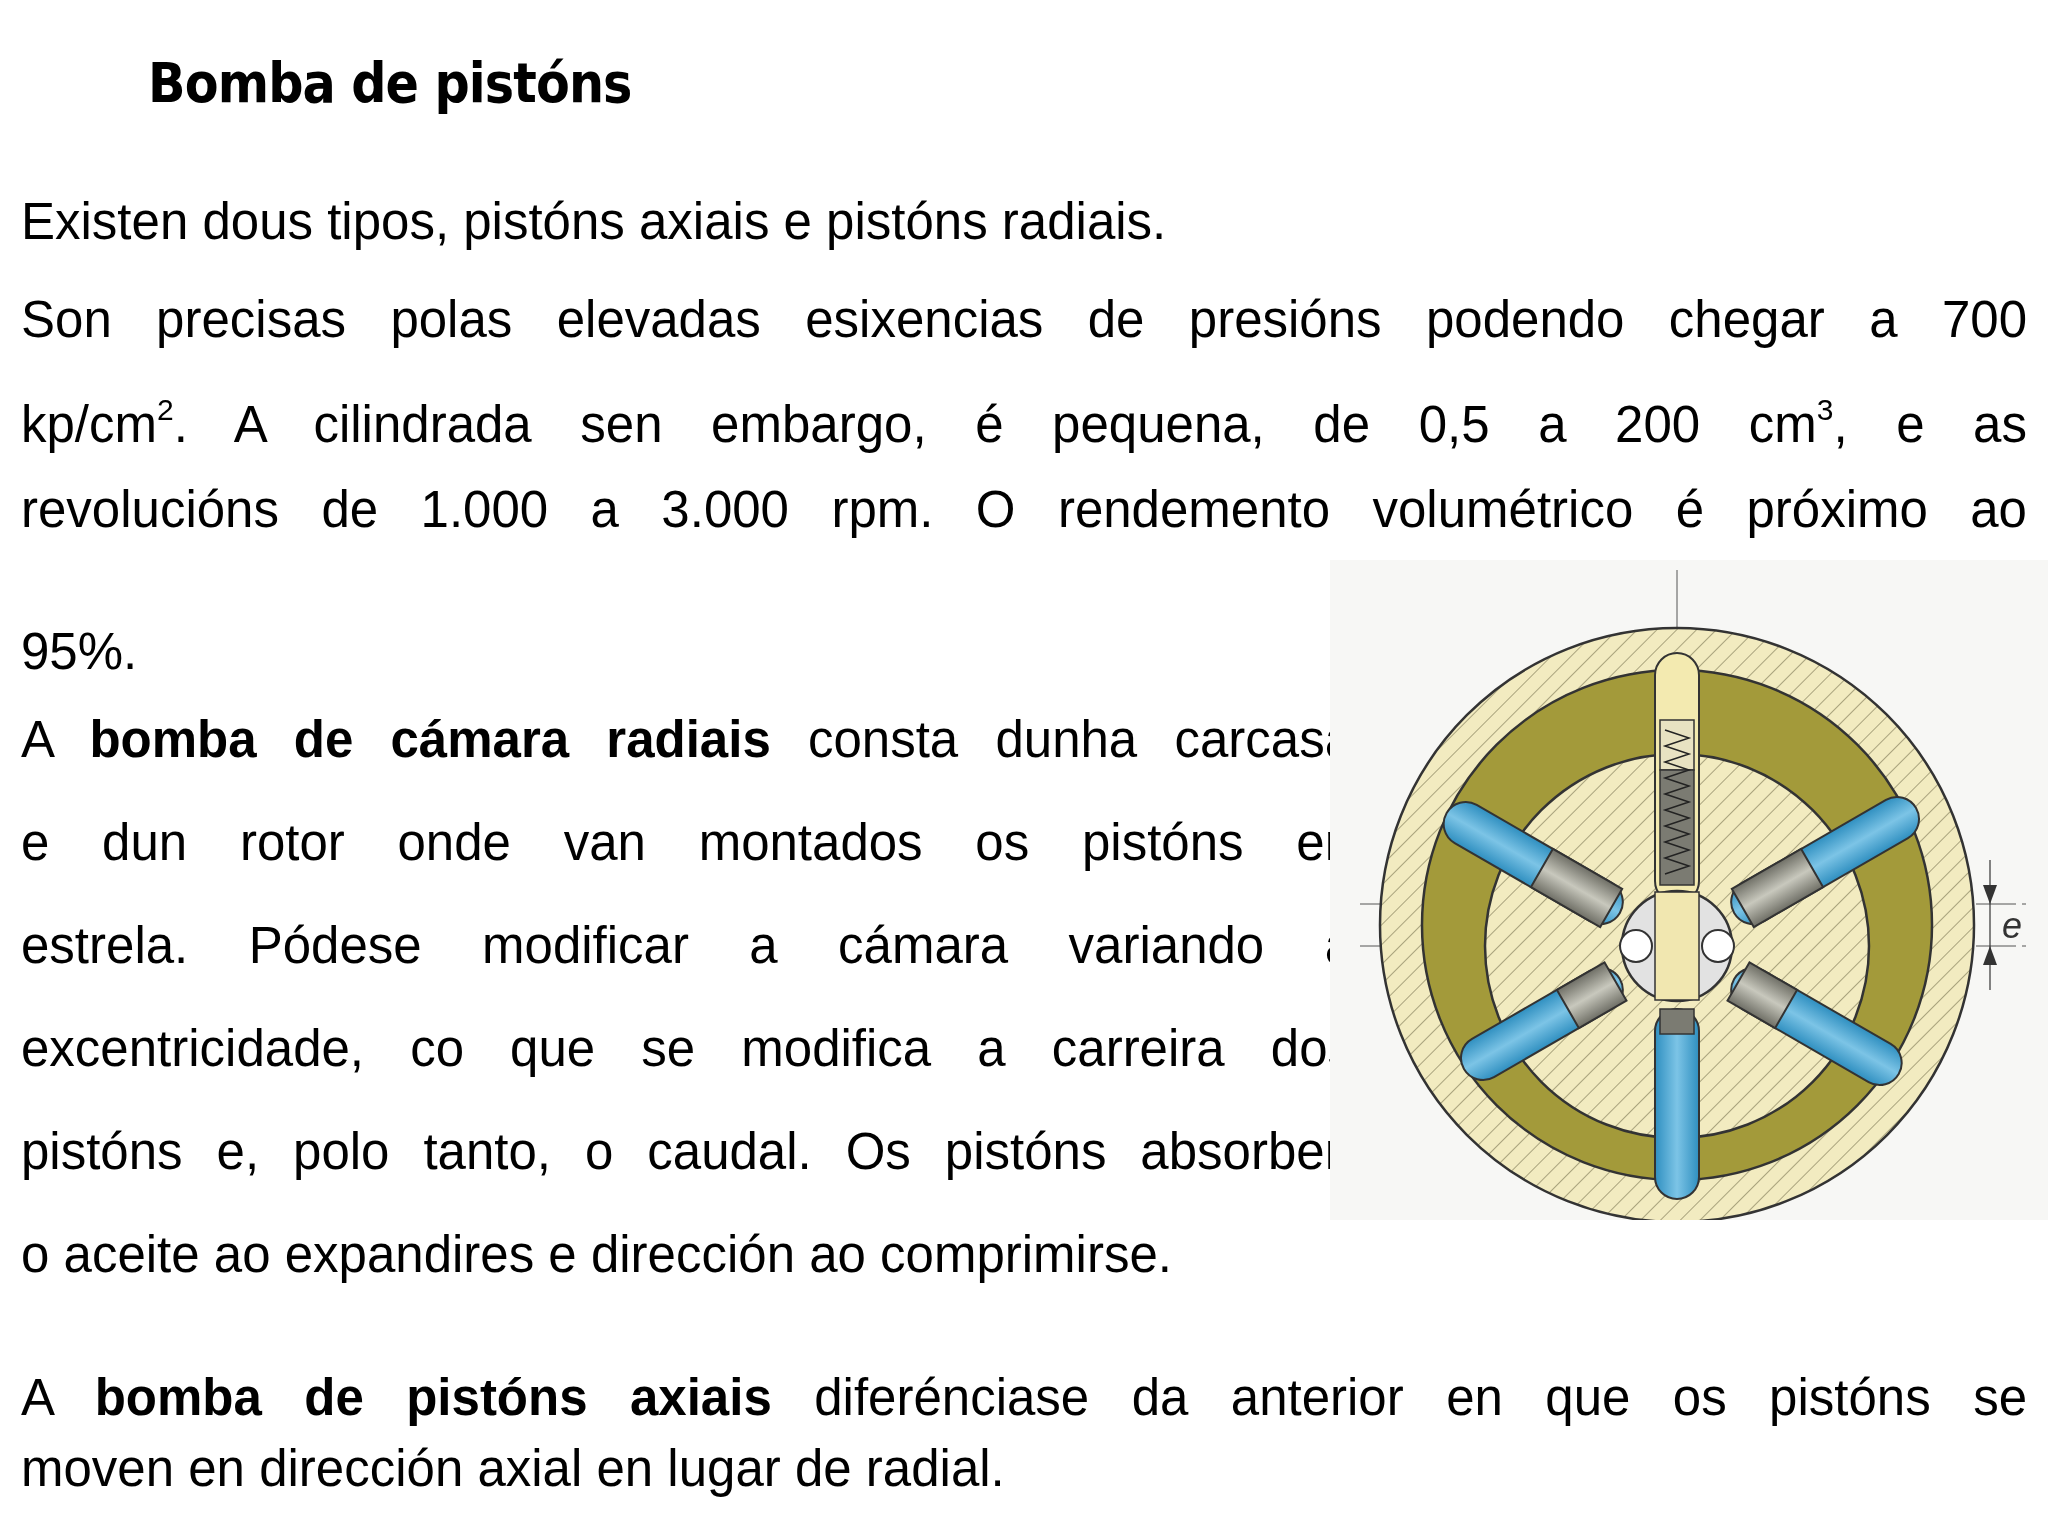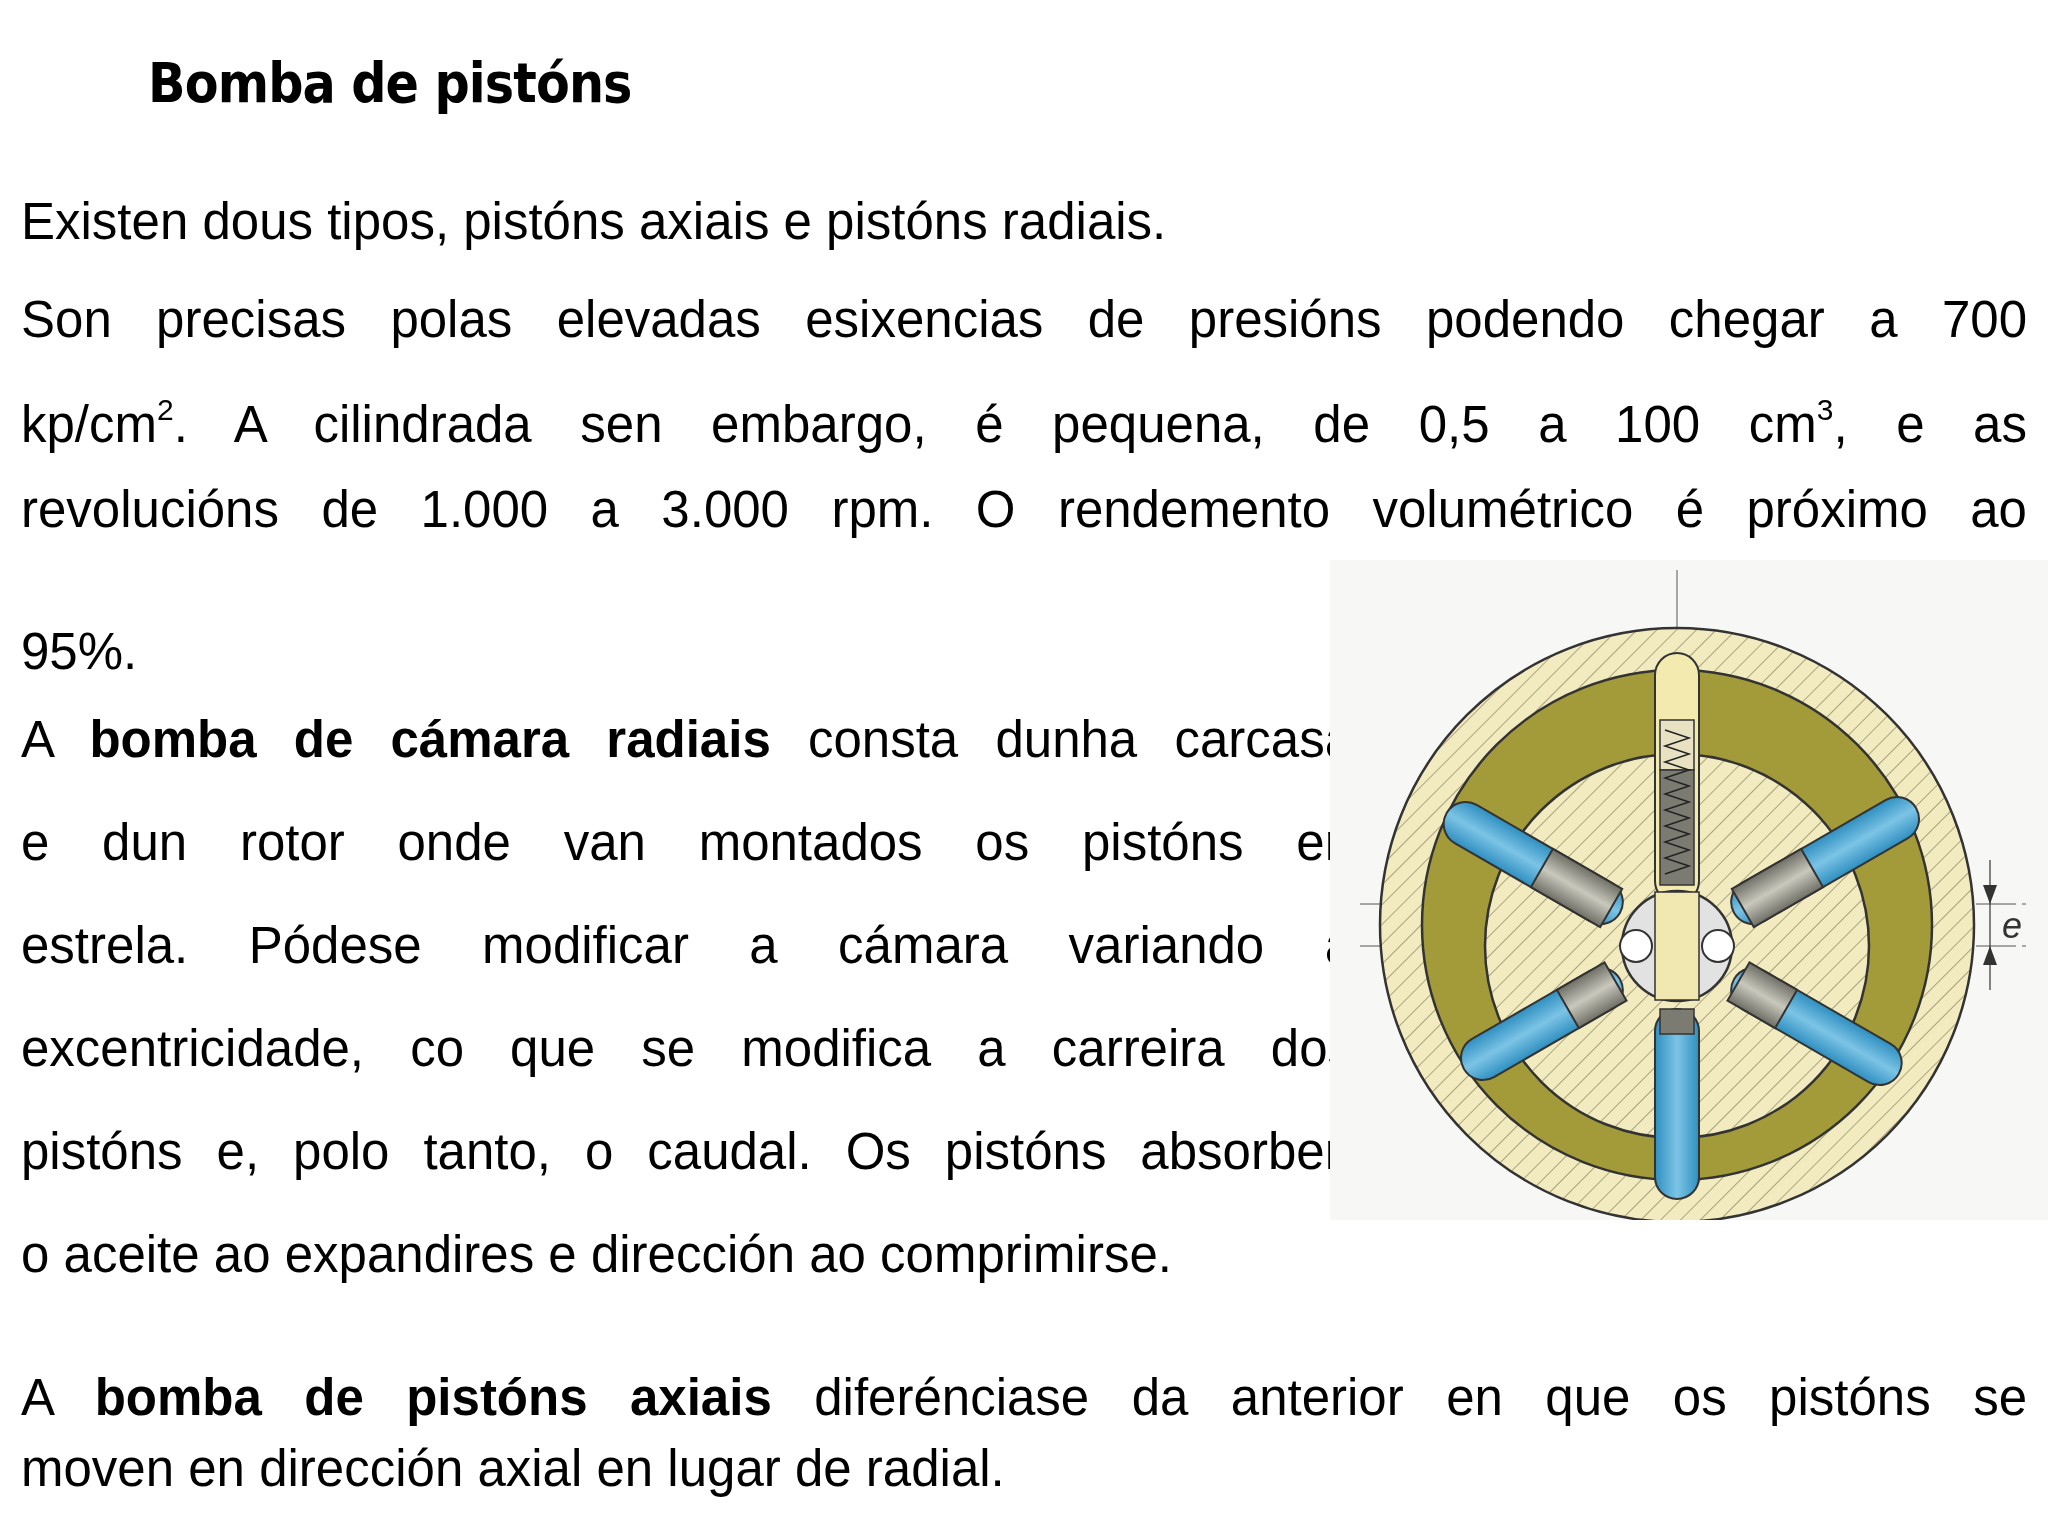--- a/index.html
+++ b/index.html
@@ -18,21 +18,21 @@
   .diagram { position:absolute; left:1330px; top:560px; width:718px; height:660px; }
 </style>
 </head>
 <body>
 
 <div class="title">Bomba de pistóns</div>
 
 <div class="line" style="top:196px;">Existen dous tipos, pistóns axiais e pistóns radiais.</div>
 
 <div class="line just" style="top:294px; width:2006px;">Son precisas polas elevadas esixencias de presións podendo chegar a 700</div>
-<div class="line just" style="top:399px; width:2006px;"><span>kp/cm</span><sup>2</sup><span>. A cilindrada sen embargo, é pequena, de 0,5 a 100 cm</span><sup>3</sup><span>, e as</span></div>
+<div class="line just" style="top:399px; width:2006px;"><span>kp/cm</span><sup>2</sup><span>. A cilindrada sen embargo, é pequena, de 0,5 a 200 cm</span><sup>3</sup><span>, e as</span></div>
 <div class="line just" style="top:484px; width:2006px;">revolucións de 1.000 a 3.000 rpm. O rendemento volumétrico é próximo ao</div>
 <div class="line" style="top:606px;margin-top:20px;">95%.</div>
 
 <div class="line just" style="top:714px; width:1332px;"><span>A </span><span class="b">bomba de cámara radiais</span><span> consta dunha carcasa</span></div>
 <div class="line just" style="top:817px; width:1332px;">e dun rotor onde van montados os pistóns en</div>
 <div class="line just" style="top:920px; width:1332px;">estrela. Pódese modificar a cámara variando a</div>
 <div class="line just" style="top:1023px; width:1332px;">excentricidade, co que se modifica a carreira dos</div>
 <div class="line just" style="top:1126px; width:1332px;">pistóns e, polo tanto, o caudal. Os pistóns absorben</div>
 <div class="line" style="top:1229px;">o aceite ao expandires e dirección ao comprimirse.</div>
 

